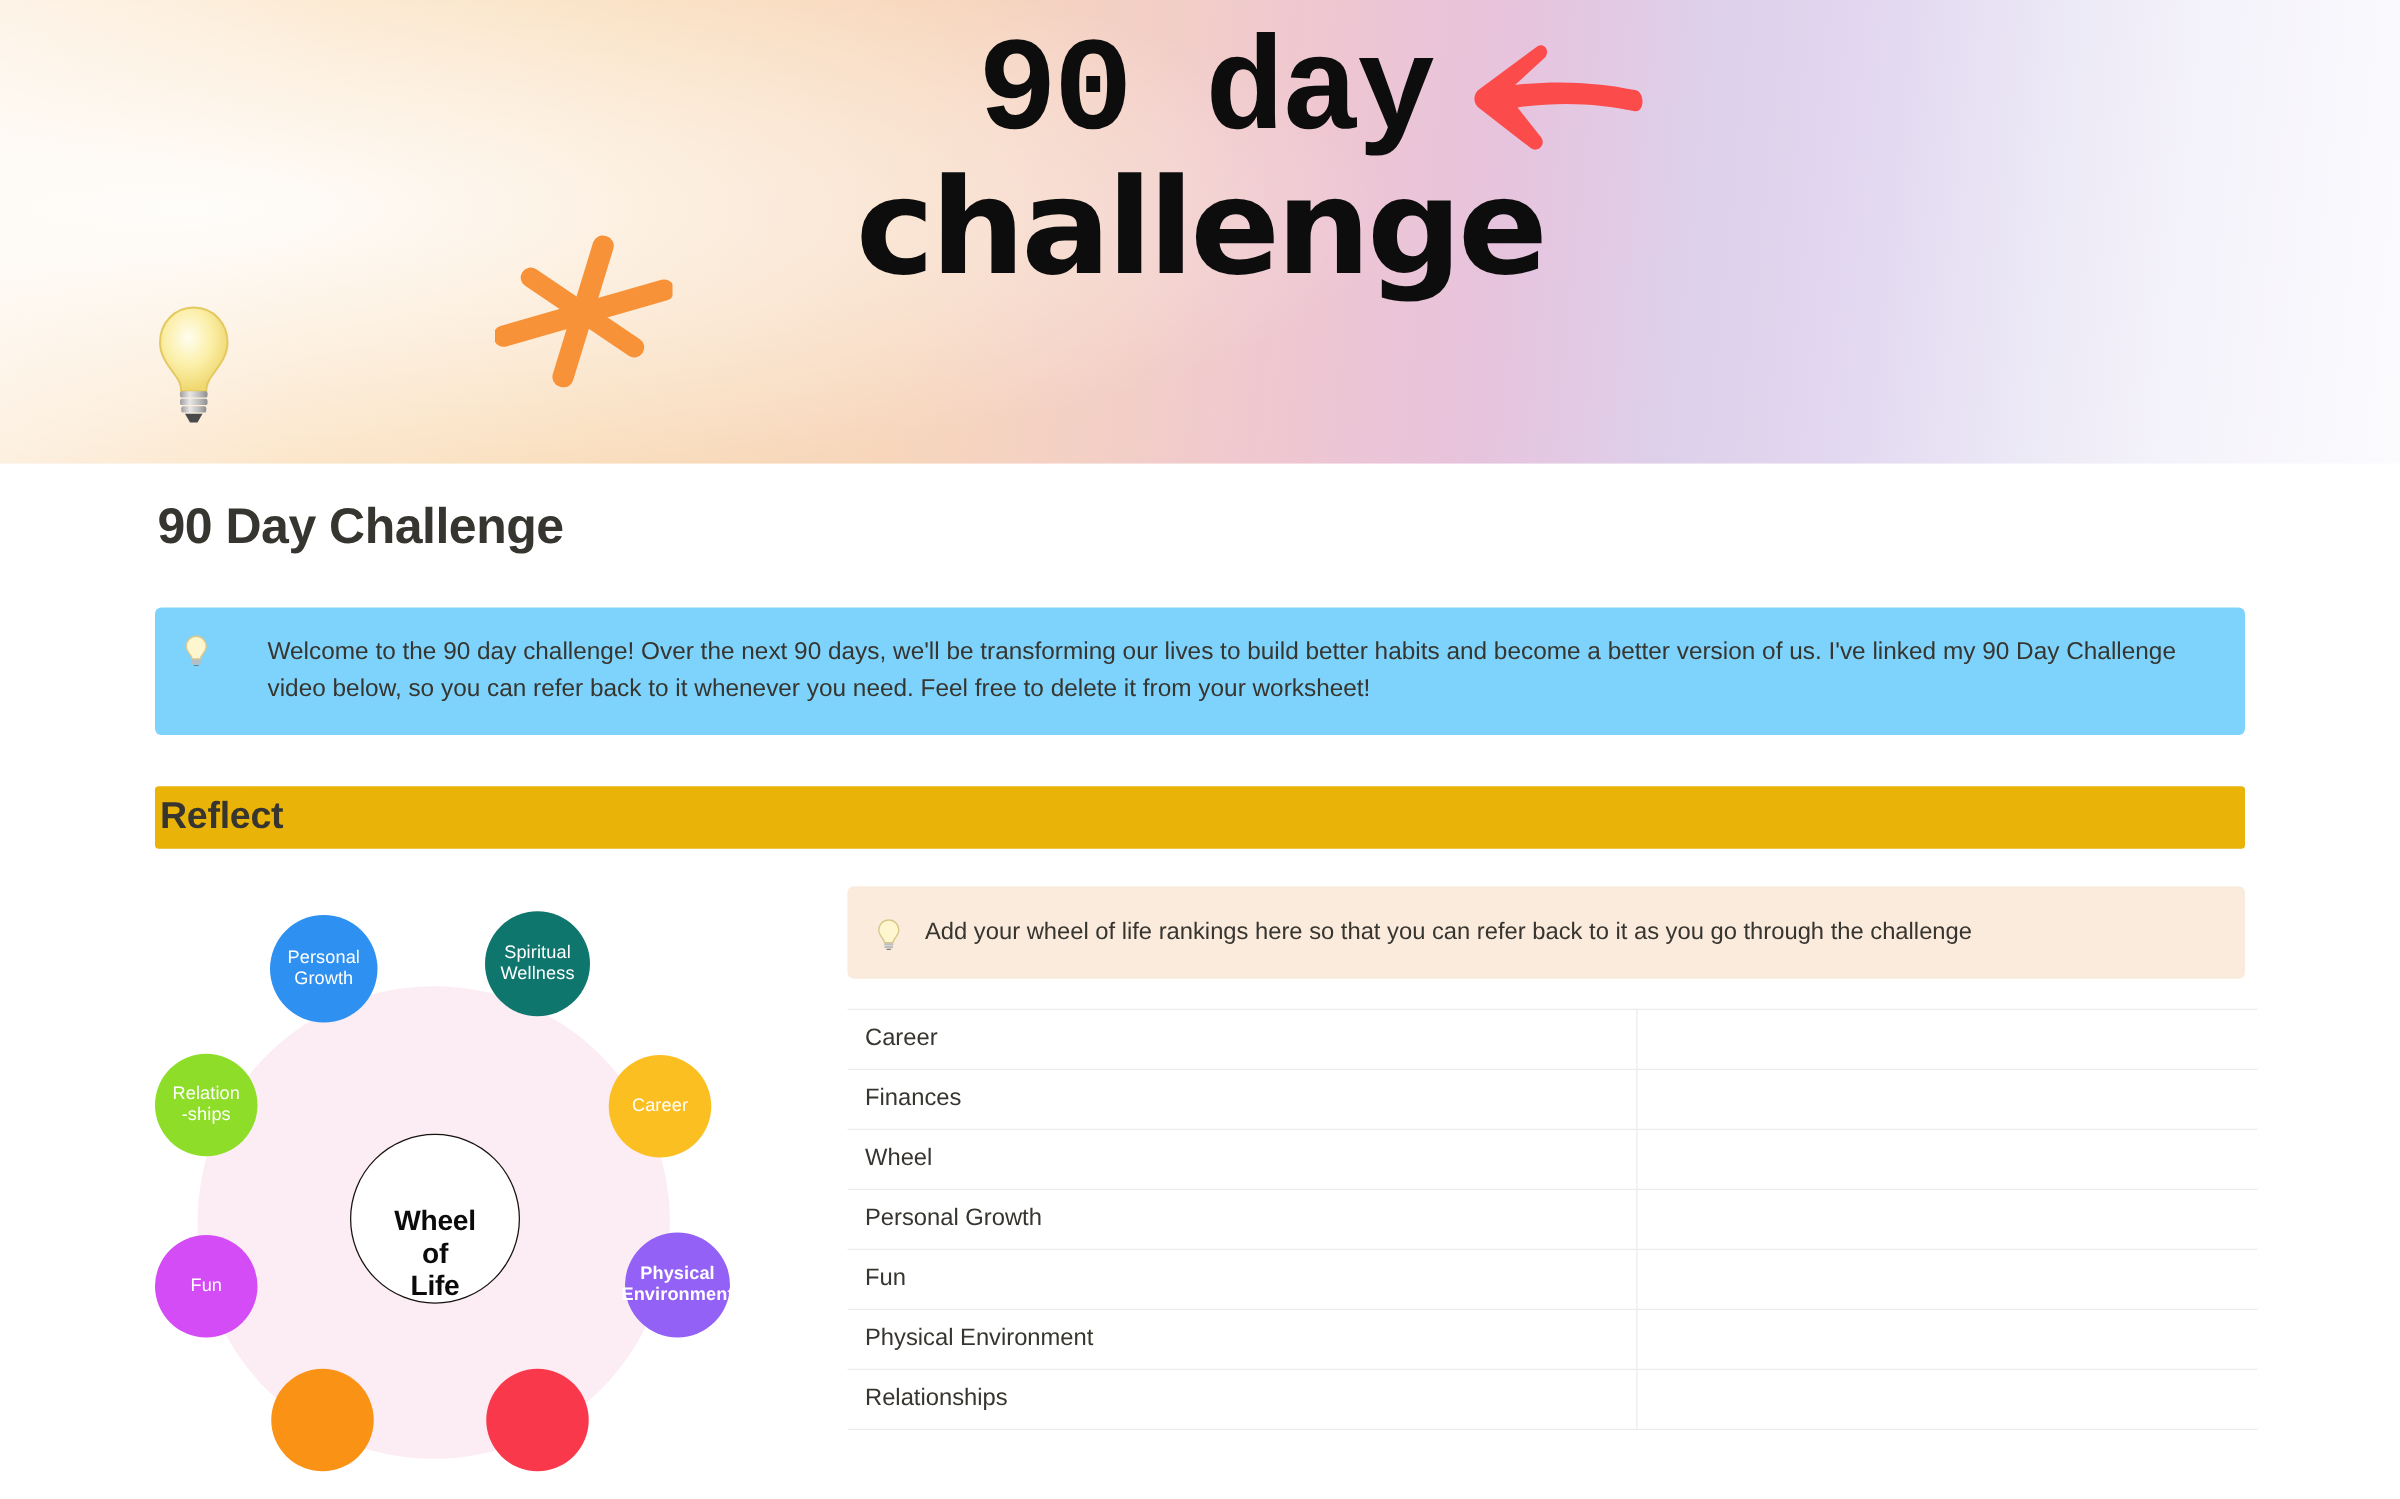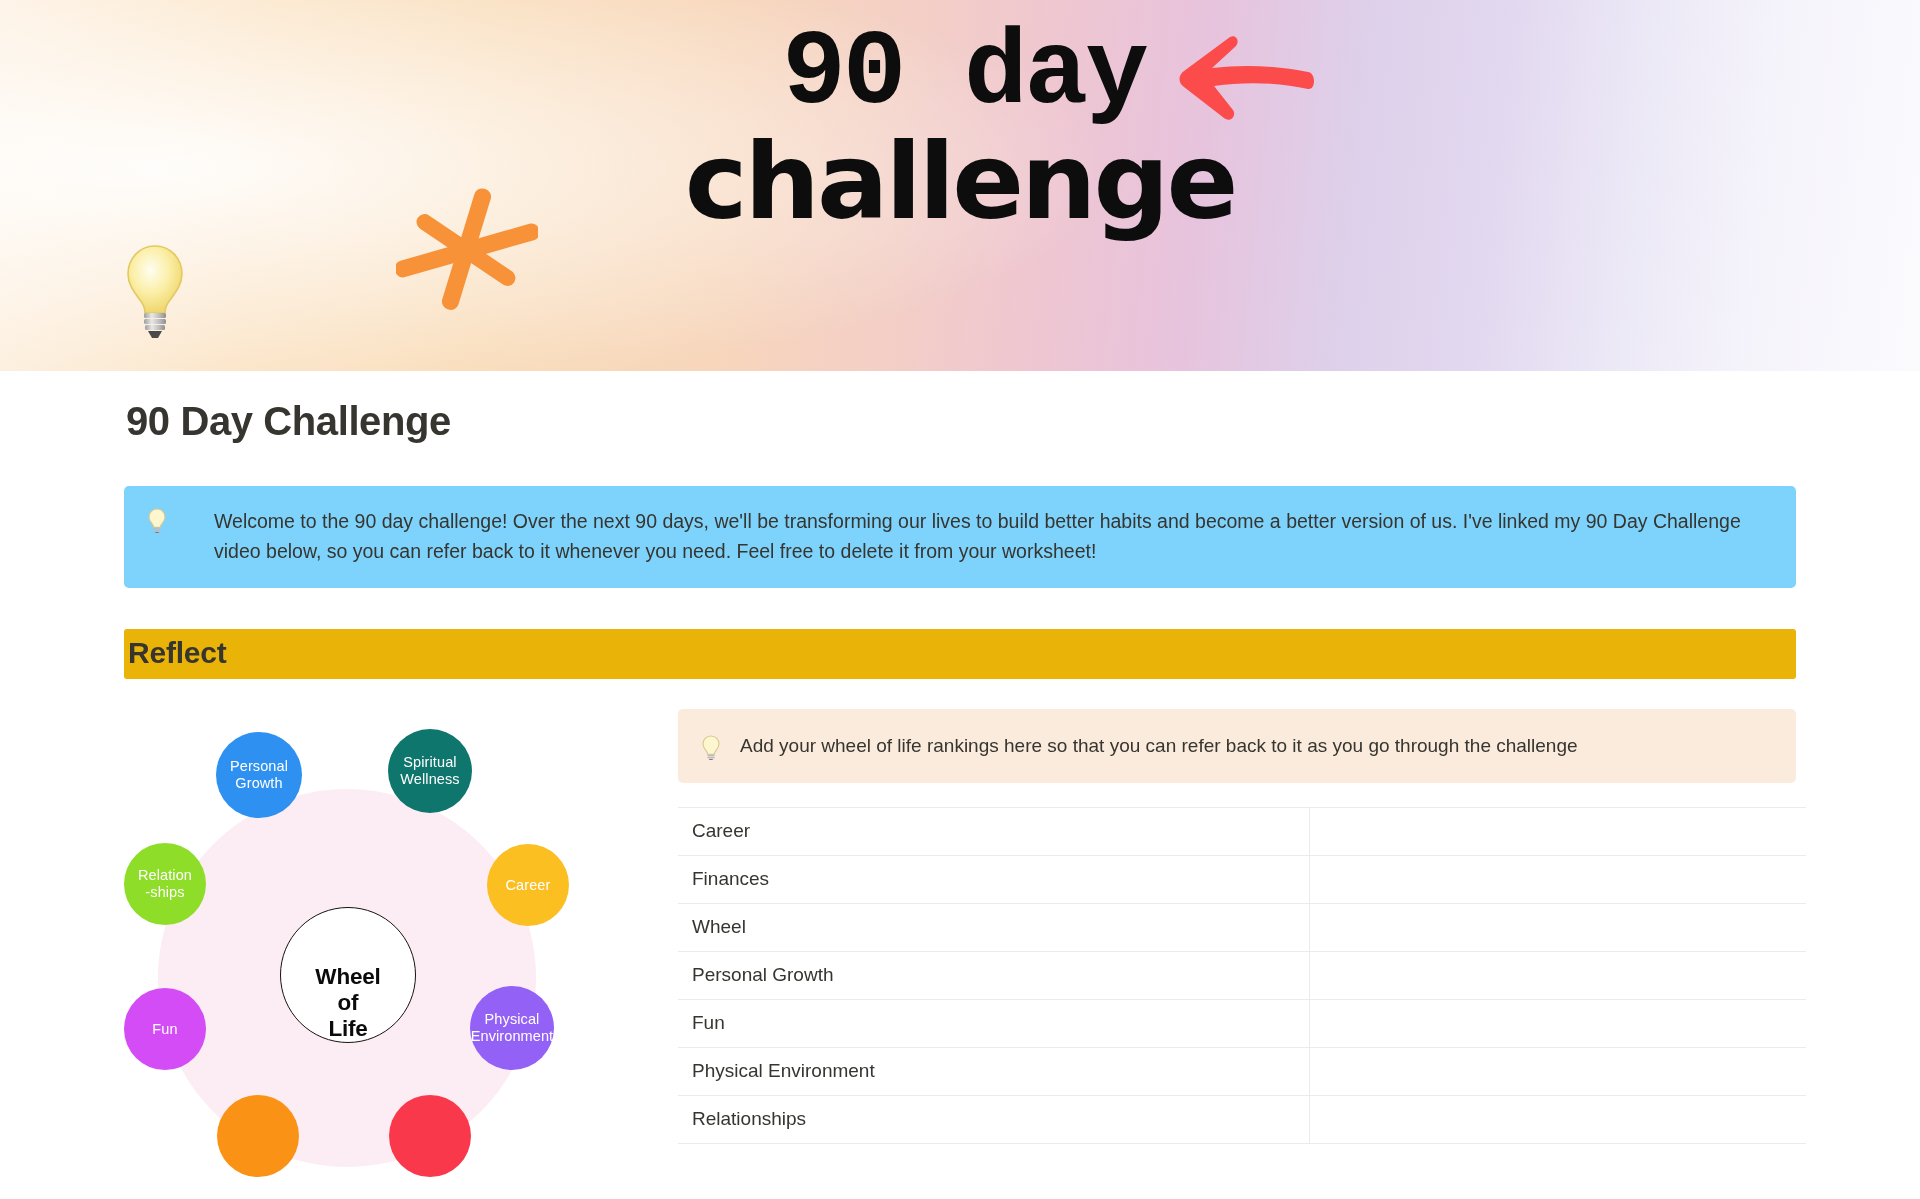--- a/index.html
+++ b/index.html
@@ -325,21 +325,21 @@
             <div class="node" style="width: 82px; height: 82px; left: 0px; top: 134px; background: rgb(142, 222, 41);">
               <span style="white-space: pre-line;">Relation
 -ships</span>
             </div>
             <div class="node" style="width: 82px; height: 82px; left: 363px; top: 135px; background: rgb(252, 191, 34);">
               <span style="white-space: pre-line;">Career</span>
             </div>
             <div class="node" style="width: 82px; height: 82px; left: 0px; top: 279px; background: rgb(212, 76, 245);">
               <span style="white-space: pre-line;">Fun</span>
             </div>
-            <div class="node" style="width: 84px; height: 84px; left: 346px; top: 277px; background: rgb(147, 97, 245);">
+            <div class="node" style="width: 84px; height: 84px; left: 376px; top: 277px; background: rgb(147, 97, 245); font-weight: bold;">
               <span style="white-space: pre-line;">Physical
 Environment</span>
             </div>
             <div class="node" style="width: 82px; height: 82px; left: 93px; top: 386px; background: rgb(250, 146, 22);">
               <span style="white-space: pre-line;"></span>
             </div>
             <div class="node" style="width: 82px; height: 82px; left: 265px; top: 386px; background: rgb(249, 56, 76);">
               <span style="white-space: pre-line;"></span>
             </div>
           </div>

